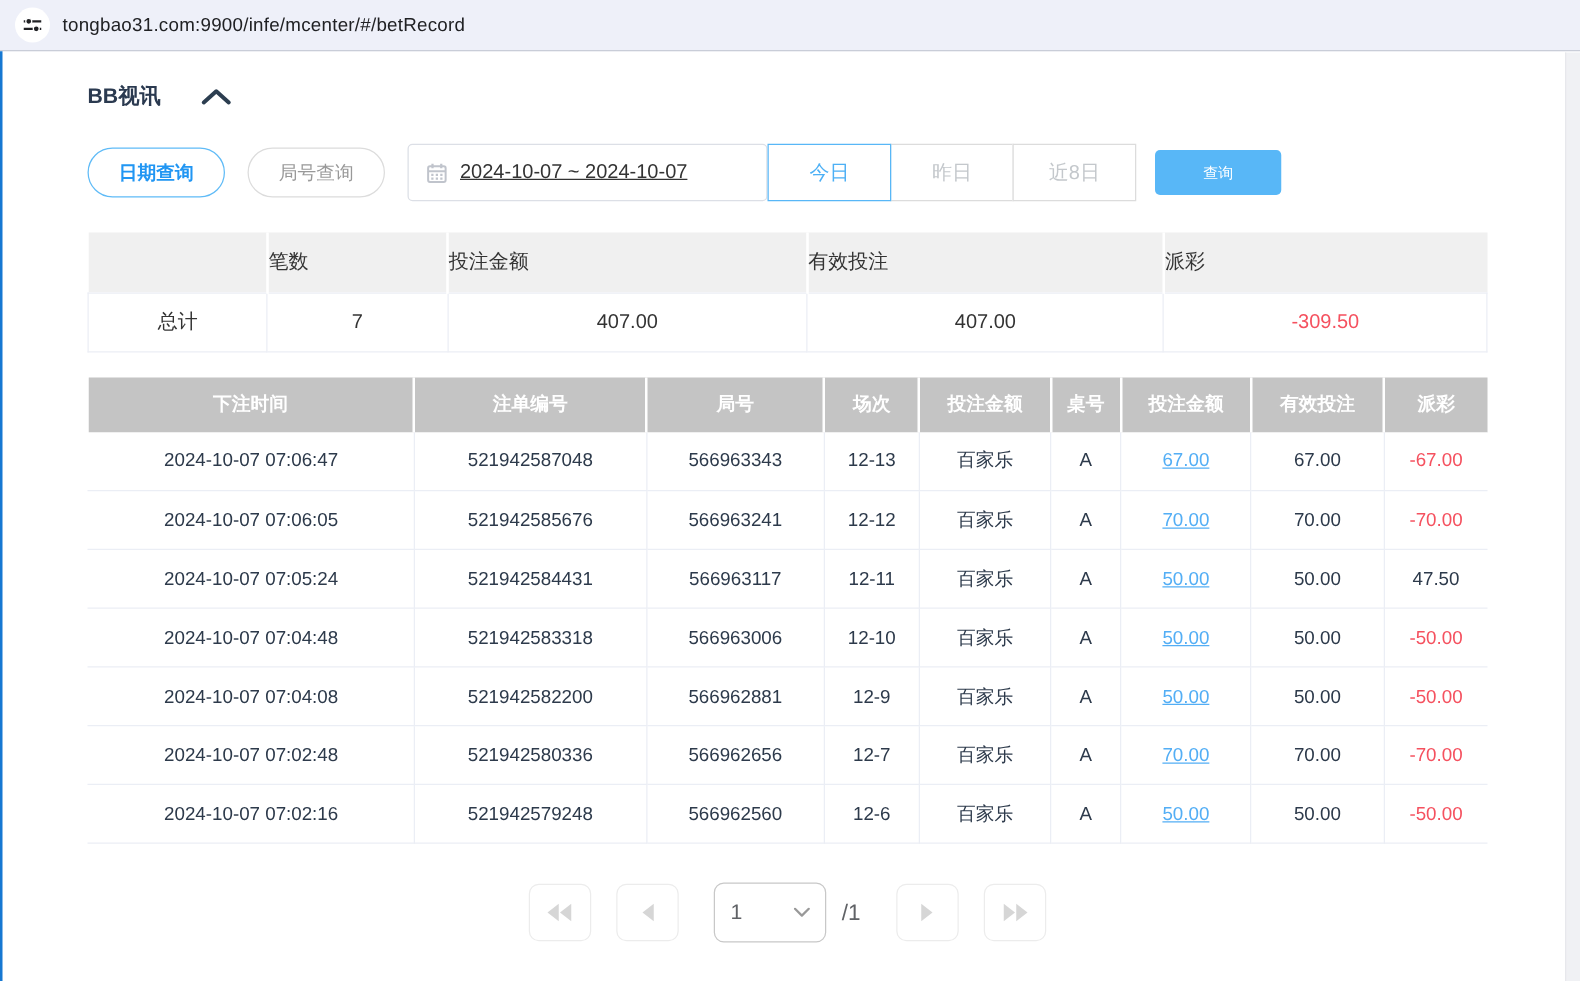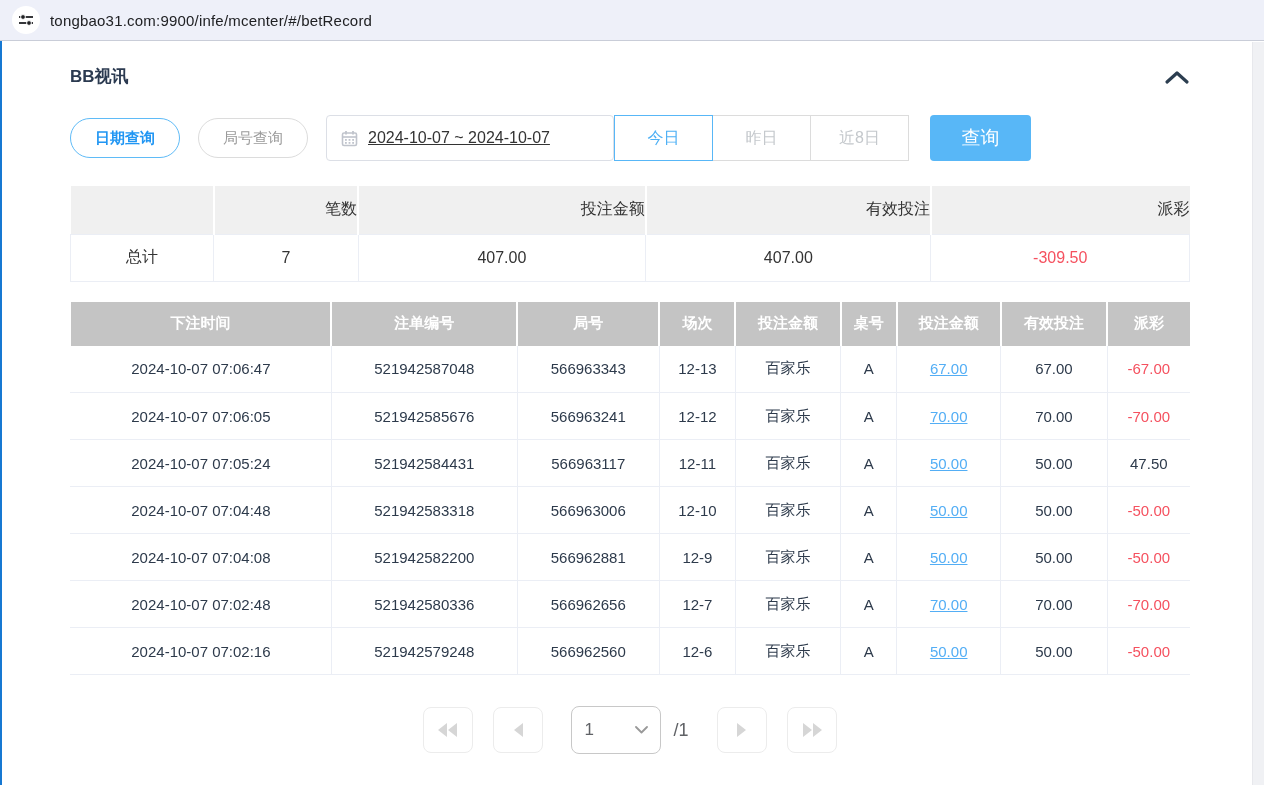--- a/index.html
+++ b/index.html
@@ -14,21 +14,21 @@
   .addr-url { font-size:15px; color:#202124; letter-spacing:.2px; }
 
   
   .left-edge { position:absolute; left:0; top:41px; width:2px; height:744px; background:#1678d2; }
   .scroll-gutter { position:absolute; right:0; top:42px; width:12px; height:743px;
     background:#f0f1f4; border-left:1px solid #e7e8ec; }
 
   
   .content { padding:24px 74px 0 70px; position:relative; }
 
-  .titlebar { display:flex; align-items:center; justify-content:space-between;gap:31px; }
+  .titlebar { display:flex; align-items:center; justify-content:flex-start;gap:31px; }
   .page-title { font-size:17px; font-weight:bold; color:#2b3a50; }
   .collapse-btn { width:26px; height:20px; display:flex; align-items:center; justify-content:center; cursor:pointer; }
 
   
   .filters { display:flex; align-items:center; margin-top:27px; height:46px; }
   .pill { height:40px; padding:0 24px; border-radius:22px; background:#fff;
     font-size:15px; display:flex; align-items:center; justify-content:center; cursor:pointer; }
   .pill.active { border:1px solid #5fbbf7; color:#2196f3; font-weight:bold; }
   .pill.inactive { border:1px solid #dcdcdc; color:#999; margin-left:18px; }
 
@@ -36,29 +36,29 @@
     border-radius:4px; display:flex; align-items:center; padding:0 14px; background:#fff; cursor:pointer; }
   .date-text { font-size:16px; color:#333; margin-left:10px; white-space:nowrap;text-decoration:underline; }
 
   .seg-group { display:flex; }
   .seg { width:99px; height:46px; background:#fff; border:1px solid #dcdcdc;
     font-size:16px; color:#c4c8cc; display:flex; align-items:center; justify-content:center;
     cursor:pointer; margin-left:-1px; }
   .seg:first-child { margin-left:0; }
   .seg.active { border-color:#58b7f7; color:#4db0f5; z-index:2; }
 
-  .search-btn { margin-left:21px; width:101px; height:46px; background:#58b7f7; border:none;
-    border-radius:4px; color:#fff; font-size:19px; cursor:pointer;
+  .search-btn { margin-left:15px; width:101px; height:36px; background:#58b7f7; border:none;
+    border-radius:4px; color:#fff; font-size:12px; cursor:pointer;
     display:flex; align-items:center; justify-content:center; }
 
   
   table { border-collapse:collapse; width:100%; table-layout:fixed; }
   .summary-table { margin-top:25px; }
   .summary-table th { height:48px; background:#f0f0f0; color:#333; font-weight:normal;
-    font-size:16px; text-align:right; border-right:2px solid #fff; }
+    font-size:16px; text-align:left; border-right:2px solid #fff; }
   .summary-table th:last-child { border-right:none; }
   .summary-table td { height:47px; background:#fff; color:#333; font-size:16px; text-align:center;
     border:1px solid #ebeef5; }
   .summary-table td.neg { color:#f5515f; }
 
   
   .bet-table { margin-top:20px; }
   .bet-table th { height:44px; background:#c4c4c4; color:#fff; font-weight:bold;
     font-size:15px; text-align:center; border-right:2px solid #fff; }
   .bet-table th:last-child { border-right:none; }

